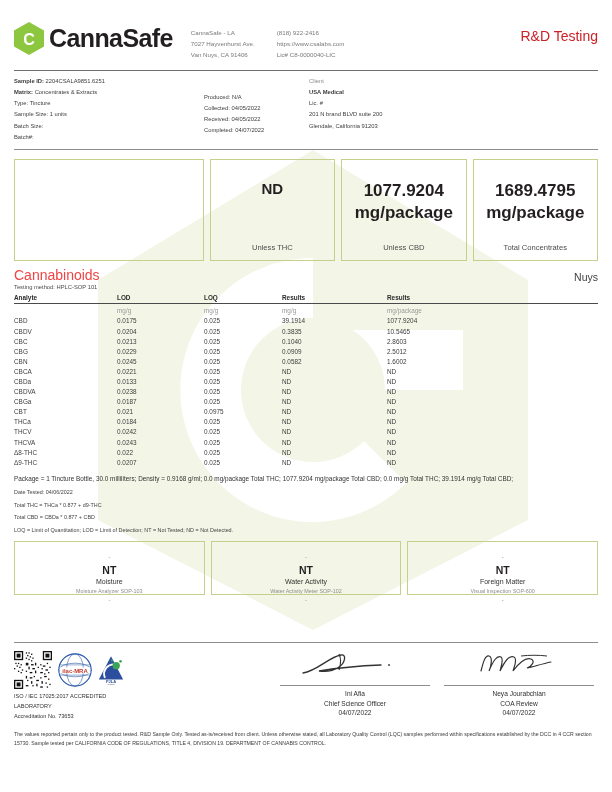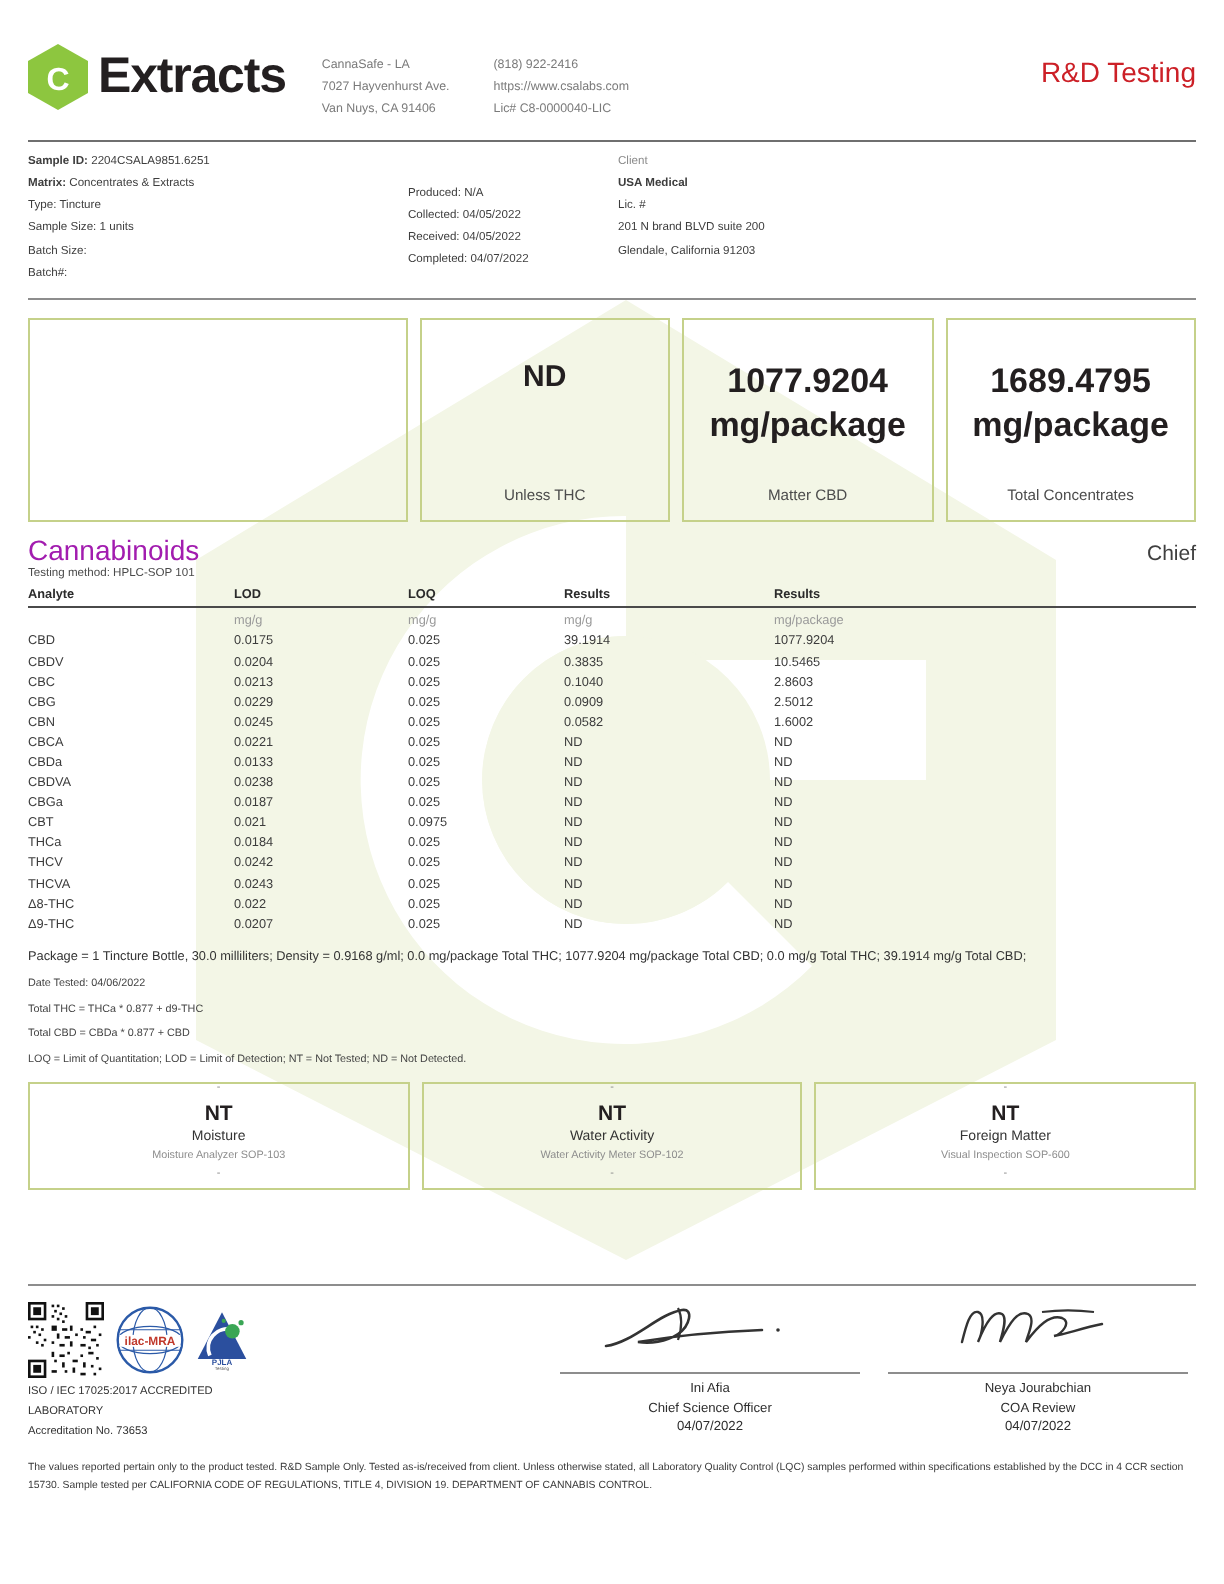--- a/index.html
+++ b/index.html
@@ -48,42 +48,42 @@
   
   .summary { display:flex; gap:6px; margin-top:9px; }
   .sbox { border:1px solid #c5d18a; flex:1; height:102px; position:relative; background:transparent; }
   .sbox .val { text-align:center; font-size:17px; font-weight:bold; line-height:1.25; padding-top:20px; color:#231f20; }
   .sbox .val.nd { font-size:15px; }
   .sbox .lbl { position:absolute; bottom:8px; left:0; right:0; text-align:center; font-size:7.6px; color:#4c4c4c; }
   .sbox.img-box { flex:1.52; }
 
   
   .sec-head { display:flex; align-items:flex-end; margin-top:6px; }
-  .sec-title { font-size:14px; color:#a21caf; }
+  .sec-title { font-size:14px; color:#ef4444; }
   .sec-status { margin-left:auto; font-size:10.5px; color:#3f3f3f; }
   .method { font-size:5.8px; color:#4a4a4a; margin-top:1px; }
 
   table.an { width:100%; border-collapse:collapse; margin-top:4px; }
   table.an th { font-size:6.4px; text-align:left; font-weight:bold; color:#2b2b2b; padding:0 0 2px 0; border-bottom:1px solid #4a4a4a; }
   table.an td { font-size:6.4px; padding:1.55px 0; color:#3c3c3c; }
   table.an tr.units td { color:#9a9a9a; padding-top:3px; }
   .c-an { width:103px; }
   .c-lod { width:87px; }
   .c-loq { width:78px; }
   .c-r1 { width:105px; }
   .c-r2 { width:auto; }
   td.an-name { color:#2f2f2f; }
 
   
   .note-main { font-size:6.4px; color:#333; margin-top:7px; line-height:1.5; }
   .note-sm { font-size:5.4px; color:#444; margin-top:4px; line-height:1.6; }
 
   
   .ntrow { display:flex; gap:6px; margin-top:7px; }
-  .ntbox { flex:1; border:1px solid #c5d18a; height:54px; text-align:center; padding-top:0; background:transparent;}
+  .ntbox { flex:1; border:1px solid #c5d18a; height:54px; text-align:center; padding-top:13px; background:transparent;}
   .ntbox .dash { font-size:5.5px; color:#8a8a8a; line-height:1; }
   .ntbox .nt { font-size:10.5px; font-weight:bold; margin-top:3px; color:#231f20;}
   .ntbox .name { font-size:7px; margin-top:2px; color:#333; }
   .ntbox .sop { font-size:5.4px; margin-top:3px; color:#8d8d8d; }
   .ntbox .dash2 { font-size:5.5px; color:#8a8a8a; margin-top:3px; }
 
   
   .foot-rule { height:1px; background:#8d8d8d; margin-top:47px; }
   .footer { display:flex; margin-top:8px; }
   .badges { display:flex; align-items:flex-start; }
@@ -116,21 +116,21 @@
   </div>
 
   <div class="layer">
 
     <div class="header">
       <div class="logo-block">
         <svg class="hexlogo" viewBox="0 0 30 33">
           <polygon points="15,0 30,8.5 30,24.5 15,33 0,24.5 0,8.5" fill="#8dc63f"></polygon>
           <text x="15" y="23" font-family="Liberation Sans, sans-serif" font-size="16" font-weight="bold" fill="#ffffff" text-anchor="middle">C</text>
         </svg>
-        <div class="brand">Extracts</div>
+        <div class="brand">CannaSafe</div>
       </div>
       <div class="lab-addr">
         <div>CannaSafe - LA</div>
         <div>7027 Hayvenhurst Ave.</div>
         <div>Van Nuys, CA 91406</div>
       </div>
       <div class="lab-web">
         <div>(818) 922-2416</div>
         <div>https://www.csalabs.com</div>
         <div>Lic# C8-0000040-LIC</div>
@@ -171,35 +171,35 @@
       <div class="sbox">
         <div class="val nd"><span>ND</span></div>
         <div class="lbl">Unless THC</div>
       </div>
 
       <div class="sbox">
         <div class="val">
           <span>1077.9204</span><br>
           <span>mg/package</span>
         </div>
-        <div class="lbl">Matter CBD</div>
+        <div class="lbl">Unless CBD</div>
       </div>
 
       <div class="sbox">
         <div class="val">
           <span>1689.4795</span><br>
           <span>mg/package</span>
         </div>
         <div class="lbl">Total Concentrates</div>
       </div>
     </div>
 
     <div class="sec-head">
       <div class="sec-title">Cannabinoids</div>
-      <div class="sec-status">Chief</div>
+      <div class="sec-status">Nuys</div>
     </div>
     <div class="method">Testing method: HPLC-SOP 101</div>
 
     <table class="an">
       <thead>
         <tr>
           <th class="c-an">Analyte</th>
           <th class="c-lod">LOD</th>
           <th class="c-loq">LOQ</th>
           <th class="c-r1">Results</th>

